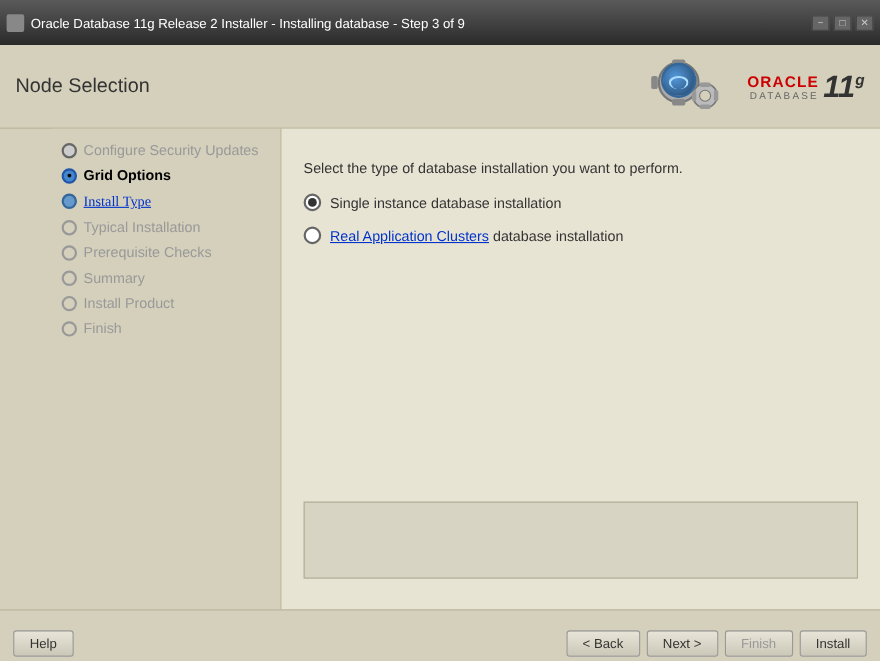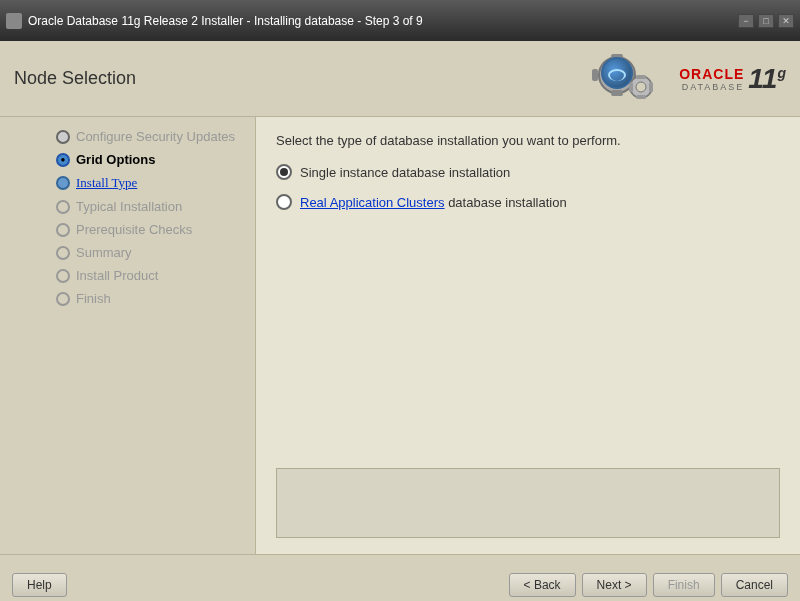--- a/index.html
+++ b/index.html
@@ -118,21 +118,21 @@
     }
     .step-dot.blue-dot {
       background: #6699cc;
       border-color: #336699;
     }
 
     
     .main-panel {
       flex: 1;
       background: #e8e4d4;
-      padding: 16px 20px;
+      padding: 28px 20px;
       display: flex;
       flex-direction: column;
     }
     .instruction-text {
       color: #333;
       margin-bottom: 16px;
       font-size: 13px;
     }
     .radio-group {
       display: flex;
@@ -325,17 +325,17 @@
   </div>
 
   <div class="footer">
     <div class="footer-left">
       <button class="btn">Help</button>
     </div>
     <div class="footer-right">
       <button class="btn">&lt; Back</button>
       <button class="btn">Next &gt;</button>
       <button class="btn btn-disabled">Finish</button>
-      <button class="btn">Cancel</button>
+      <button class="btn">Install</button>
     </div>
   </div>
 
 </div>
 
 </body></html>

